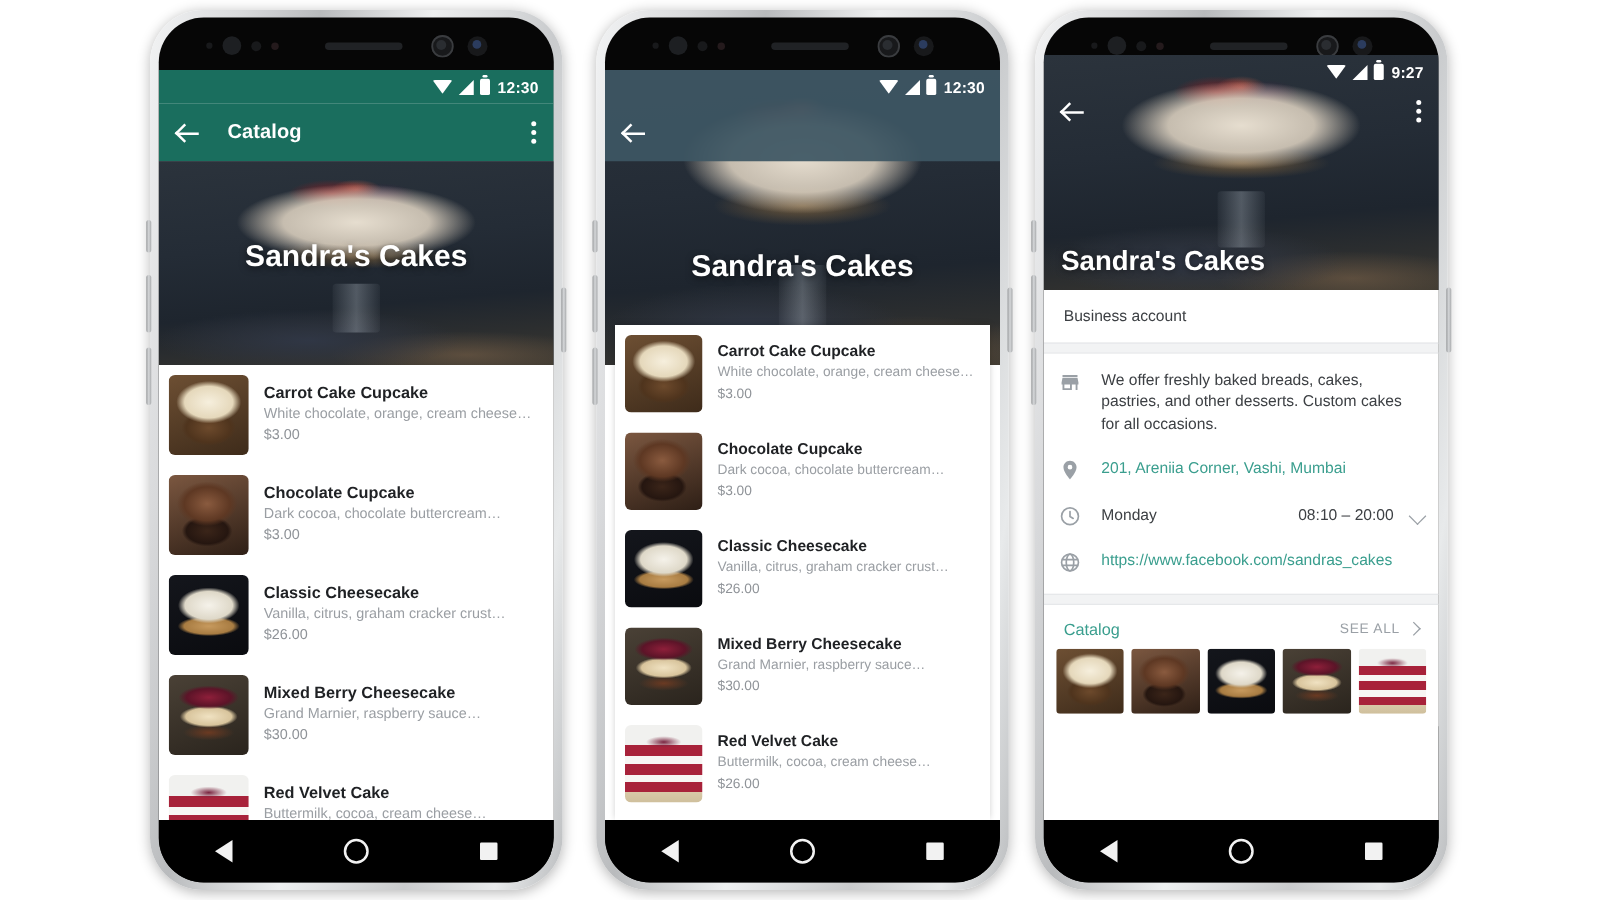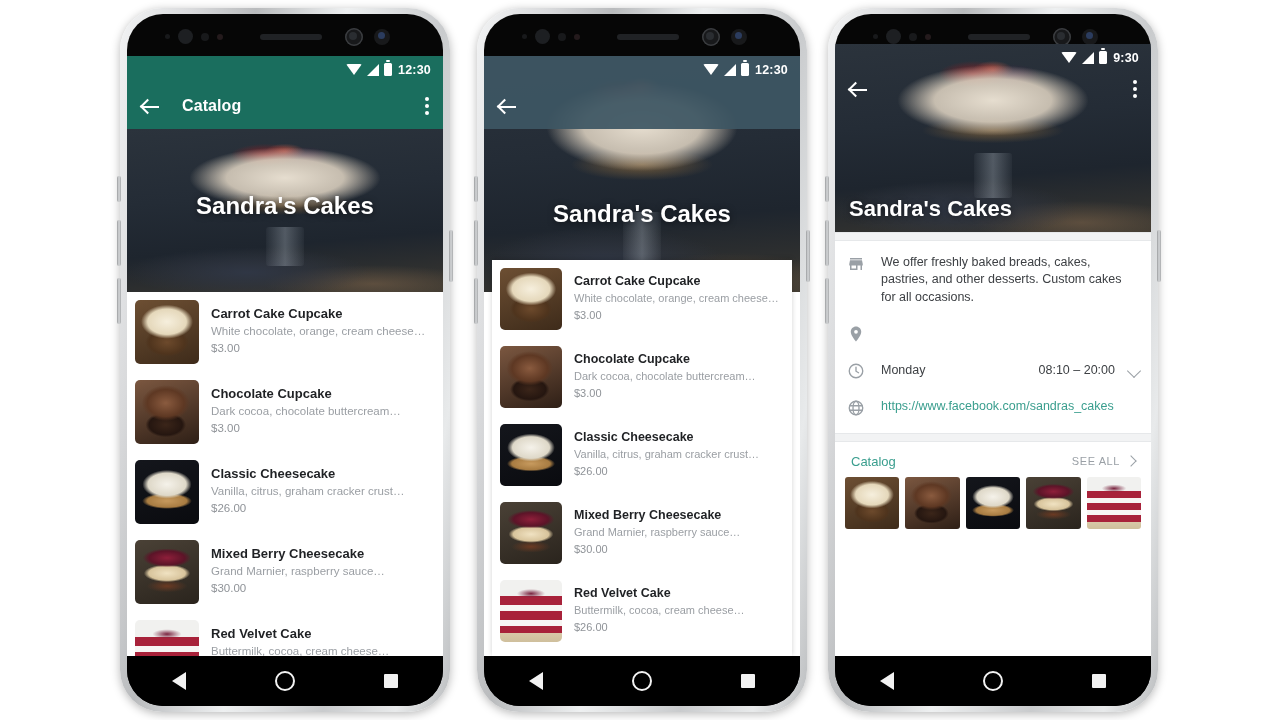--- a/index.html
+++ b/index.html
@@ -349,53 +349,57 @@
       <div class="screen" style="top:30px;bottom:50px;">
 
         <div class="hero" style="position:relative;height:188px;">
           <div class="bg"></div>
           <div class="stand" style="bottom:18%;"></div>
 
           <div class="statusbar" style="position:absolute;left:0;right:0;top:0;">
             <div class="sb-wifi"></div>
             <div class="sb-sig"></div>
             <div class="sb-bat"></div>
-            <div class="sb-time">9:30</div>
+            <div class="sb-time">9:27</div>
           </div>
 
           <div class="appbar" style="position:absolute;left:0;right:0;top:22px;background:transparent;">
             <div class="arrow-back"></div>
             <div class="appbar-title"></div>
             <div class="kebab">
                 <span></span>
                 <span></span>
                 <span></span>
               </div>
           </div>
 
           <div class="hero-title" style="left:14px;bottom:10px;font-size:22px;">Sandra's Cakes</div>
         </div>
 
+        <div class="sec">
+          <div class="biz-acct">Business account</div>
+        </div>
         <div class="sec-gap"></div>
 
         <div class="sec">
           <div class="irow" style="padding-top:13px;">
             <div class="ico">
               <svg width="18" height="18" viewBox="0 0 24 24" fill="#9aa0a6">
                   <path d="M20 4H4v2h16V4zm1 10v-2l-1-5H4l-1 5v2h1v6h10v-6h4v6h2v-6h1zm-9 4H6v-4h6v4z"></path>
                 </svg>
             </div>
             <div class="txt">We offer freshly baked breads, cakes, pastries, and other desserts. Custom cakes for all occasions.</div>
           </div>
           <div class="irow">
             <div class="ico">
               <svg width="18" height="18" viewBox="0 0 24 24" fill="#9aa0a6">
                   <path d="M12 2C8.1 2 5 5.1 5 9c0 5.2 7 13 7 13s7-7.8 7-13c0-3.9-3.1-7-7-7zm0 9.5A2.5 2.5 0 1 1 12 6.5a2.5 2.5 0 0 1 0 5z"></path>
                 </svg>
             </div>
+            <div class="txt link">201, Areniia Corner, Vashi, Mumbai</div>
           </div>
           <div class="irow" style="align-items:center;">
             <div class="ico">
               <svg width="18" height="18" viewBox="0 0 24 24" fill="none" stroke="#9aa0a6" stroke-width="1.8">
                   <circle cx="12" cy="12" r="9"></circle>
                   <path d="M12 7v5.3l3.4 2" stroke-linecap="round"></path>
                 </svg>
             </div>
             <div class="txt">Monday</div>
             <div class="right">08:10 – 20:00</div>

